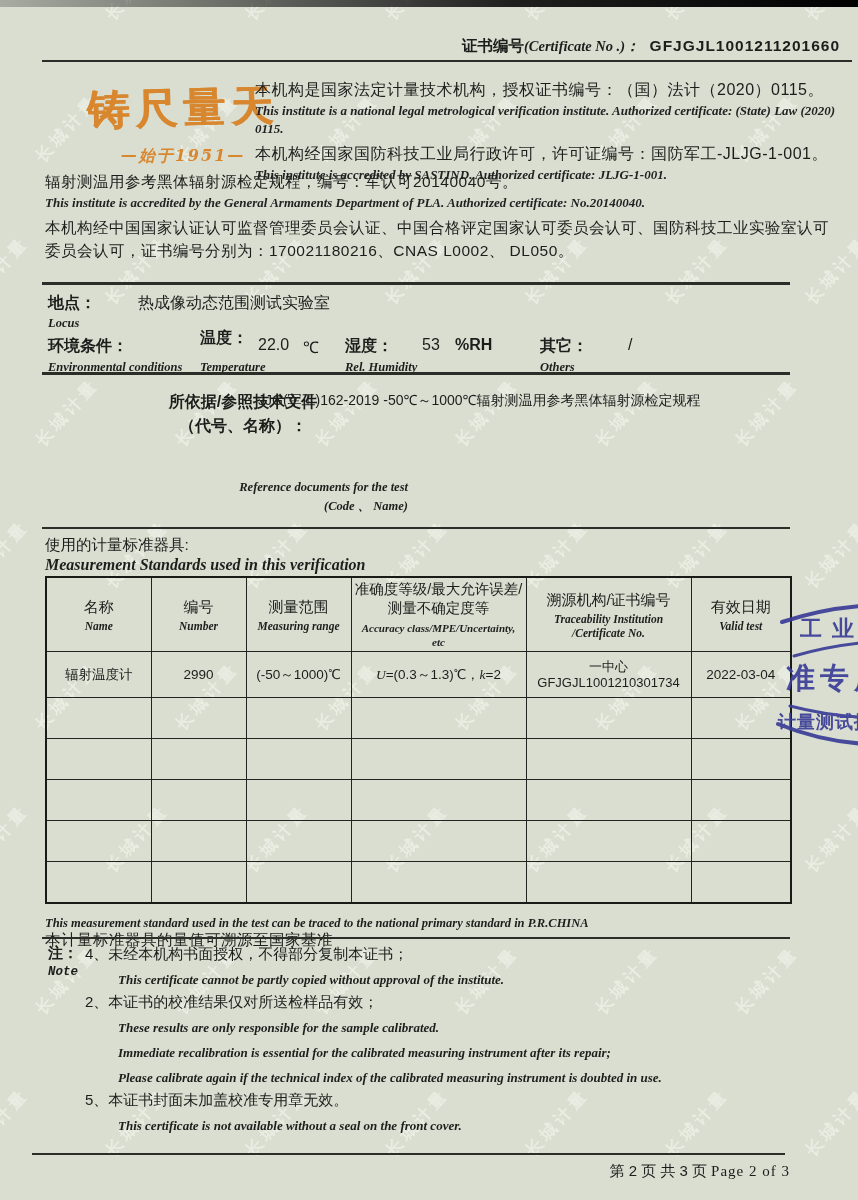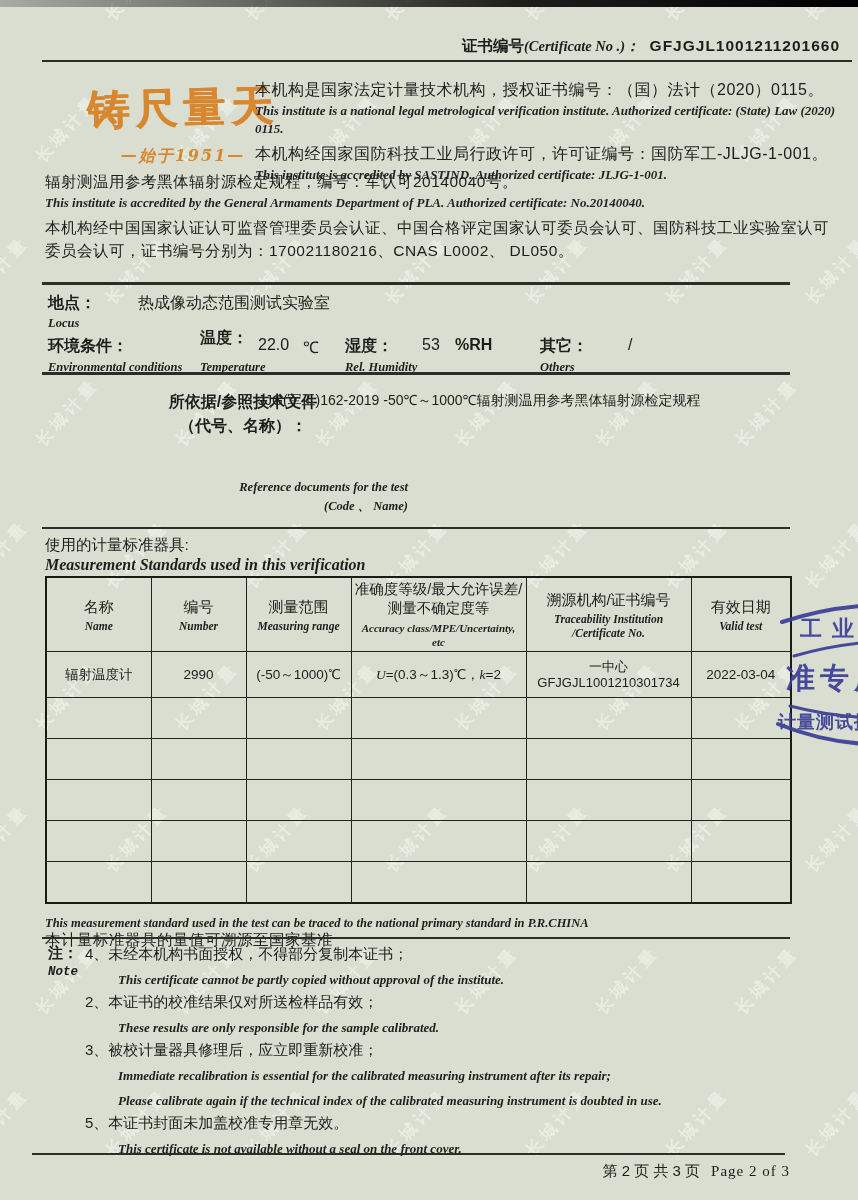--- a/index.html
+++ b/index.html
@@ -82,21 +82,21 @@
   .notes-lbl-zh { left:48px; top:944px; font-size:15px; font-weight:bold; }
   .notes-lbl-en { left:48px; top:965px; font-family:Liberation Mono, monospace;
                   font-style:italic; font-weight:bold; font-size:12.5px; }
   .notes { left:85px; top:944px; width:705px; }
   .note-zh { font-size:15px; line-height:19px; margin-bottom:1px; }
   .note-en { font-family:"Liberation Serif", serif; font-style:italic; font-weight:bold;
              font-size:13px; line-height:17px; margin:8px 0 4px 33px; }
 
   
   .footer { left:0; top:1162px; width:790px; text-align:right; font-size:15px; white-space:nowrap; }
-  .footer .pg-en { font-family:"Liberation Serif", serif; margin-left:11px; letter-spacing:1px; }
+  .footer .pg-en { font-family:"Liberation Serif", serif; margin-left:4px; letter-spacing:1px; }
 
   
   .stamp { position:absolute; left:772px; top:578px; width:200px; height:190px; z-index:5; opacity:.92; }
 </style>
 </head>
 <body>
 
 <div class="page">
 
   <div id="watermarks">
@@ -314,21 +314,20 @@
 
   <div class="rule" style="left:42px; top:937px; width:748px; height:2px;"></div>
 
   <div class="abs notes-lbl-zh">注：</div>
   <div class="abs notes-lbl-en">Note</div>
   <div class="abs notes">
     <div class="note-zh">4、未经本机构书面授权，不得部分复制本证书；</div>
     <div class="note-en">This certificate cannot be partly copied without approval of the institute.</div>
     <div class="note-zh">2、本证书的校准结果仅对所送检样品有效；</div>
     <div class="note-en">These results are only responsible for the sample calibrated.</div>
-    <div class="note-zh">3、被校计量器具修理后，应立即重新校准；</div>
     <div class="note-en">Immediate recalibration is essential for the calibrated measuring instrument after its repair;</div>
     <div class="note-en">Please calibrate again if the technical index of the calibrated measuring instrument is doubted in use.</div>
     <div class="note-zh">5、本证书封面未加盖校准专用章无效。</div>
     <div class="note-en">This certificate is not available without a seal on the front cover.</div>
   </div>
 
   <div class="rule" style="left:32px; top:1153px; width:753px; height:2px;"></div>
   <div class="abs footer">
     <span>第 2 页 共 3 页</span><span class="pg-en">Page 2 of 3</span>
   </div>

